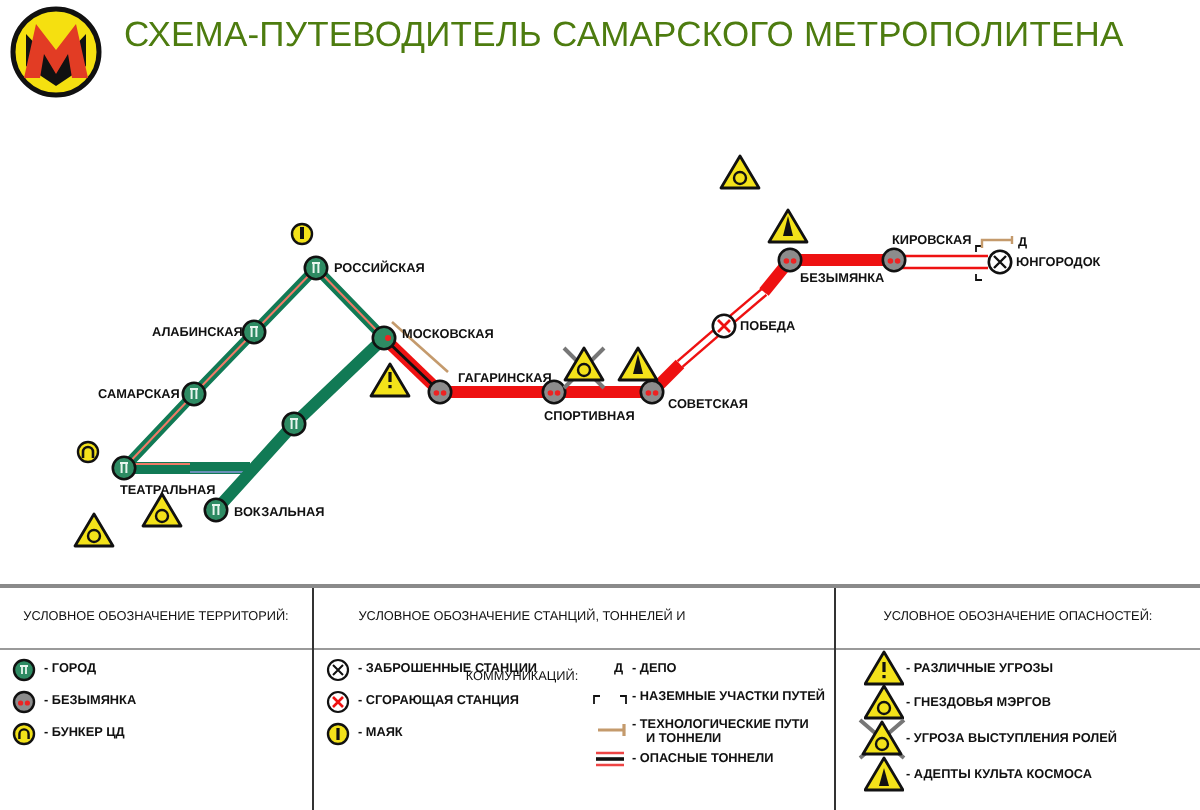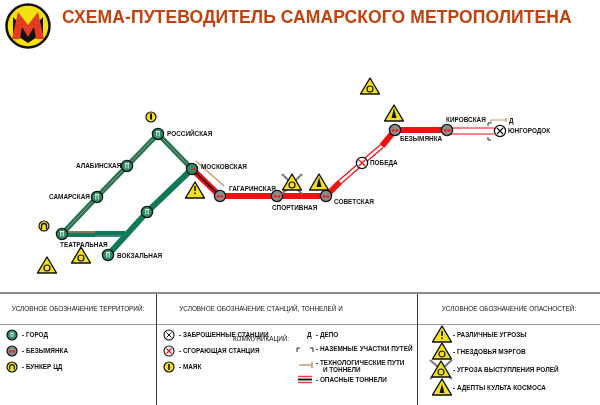--- a/index.html
+++ b/index.html
@@ -1,19 +1,19 @@
 <!DOCTYPE html>
 <html><head>
 <meta charset="utf-8">
 <style>
   html, body { margin: 0; padding: 0; background: #ffffff; }
   body { width: 600px; height: 405px; position: relative; overflow: hidden;
          font-family: "Liberation Sans", "DejaVu Sans", sans-serif; }
-  .title { position: absolute; left: 62px; top: 7px; font-size: 17.5px; font-weight: bold;
-           color: #c2410c; letter-spacing: 0.1px; white-space: nowrap; }
+  .title { position: absolute; left: 62px; top: 7px; font-size: 17.5px; font-weight: normal;
+           color: #4d7c0f; letter-spacing: 0.1px; white-space: nowrap; }
   .logo { position: absolute; left: 5px; top: 3px; width: 46px; height: 46px; }
   svg.map { position: absolute; left: 0; top: 0; }
   .lbl { font-family: "Liberation Sans", sans-serif; font-weight: bold; font-size: 6.4px; fill: #111; }
   .legend { position: absolute; left: 0; top: 292px; width: 600px; height: 113px; border-top: 2px solid #8a8a8a; }
   .legend .col { position: absolute; top: 0; height: 113px; }
   .legend .hdr { height: 30px; line-height: 30px; text-align: center; font-size: 6.4px;
                  border-bottom: 1px solid #9a9a9a; color: #111; }
   .legend .sep { position: absolute; top: 0; bottom: 0; width: 1px; background: #333; }
   .item { position: absolute; font-size: 6.4px; font-weight: bold; color: #111; white-space: nowrap; line-height: 8px; }
   .ico { position: absolute; }

